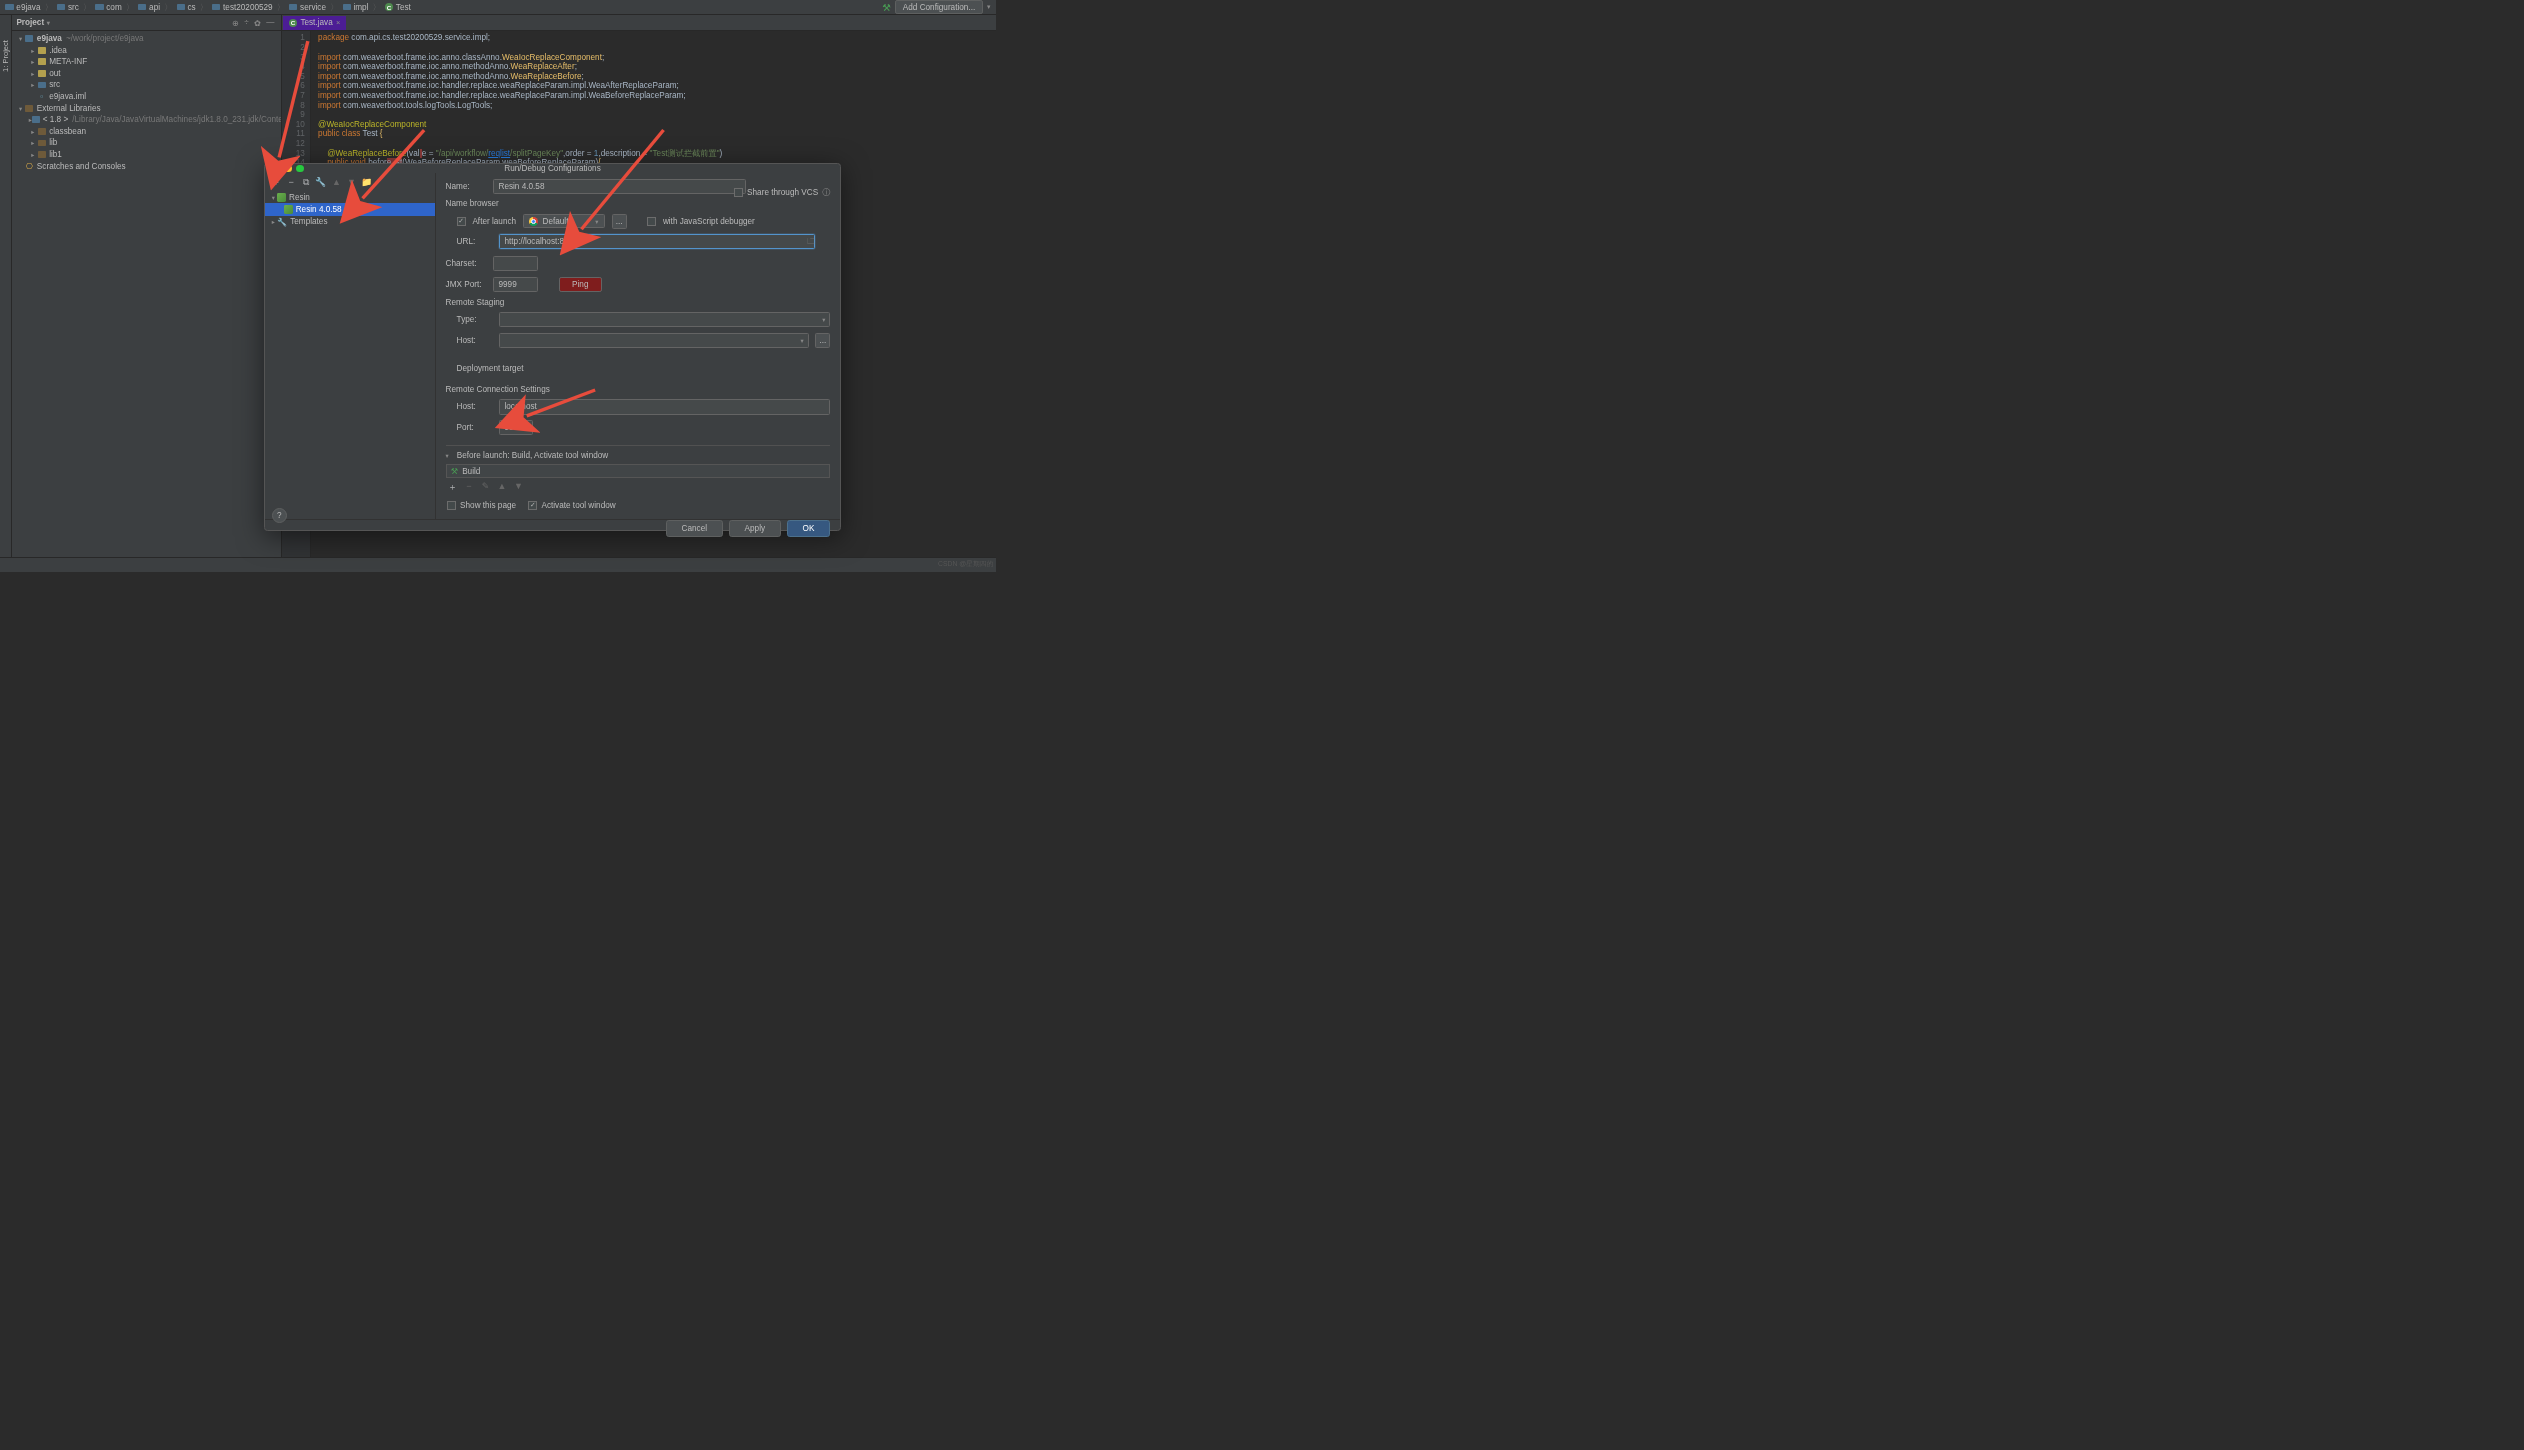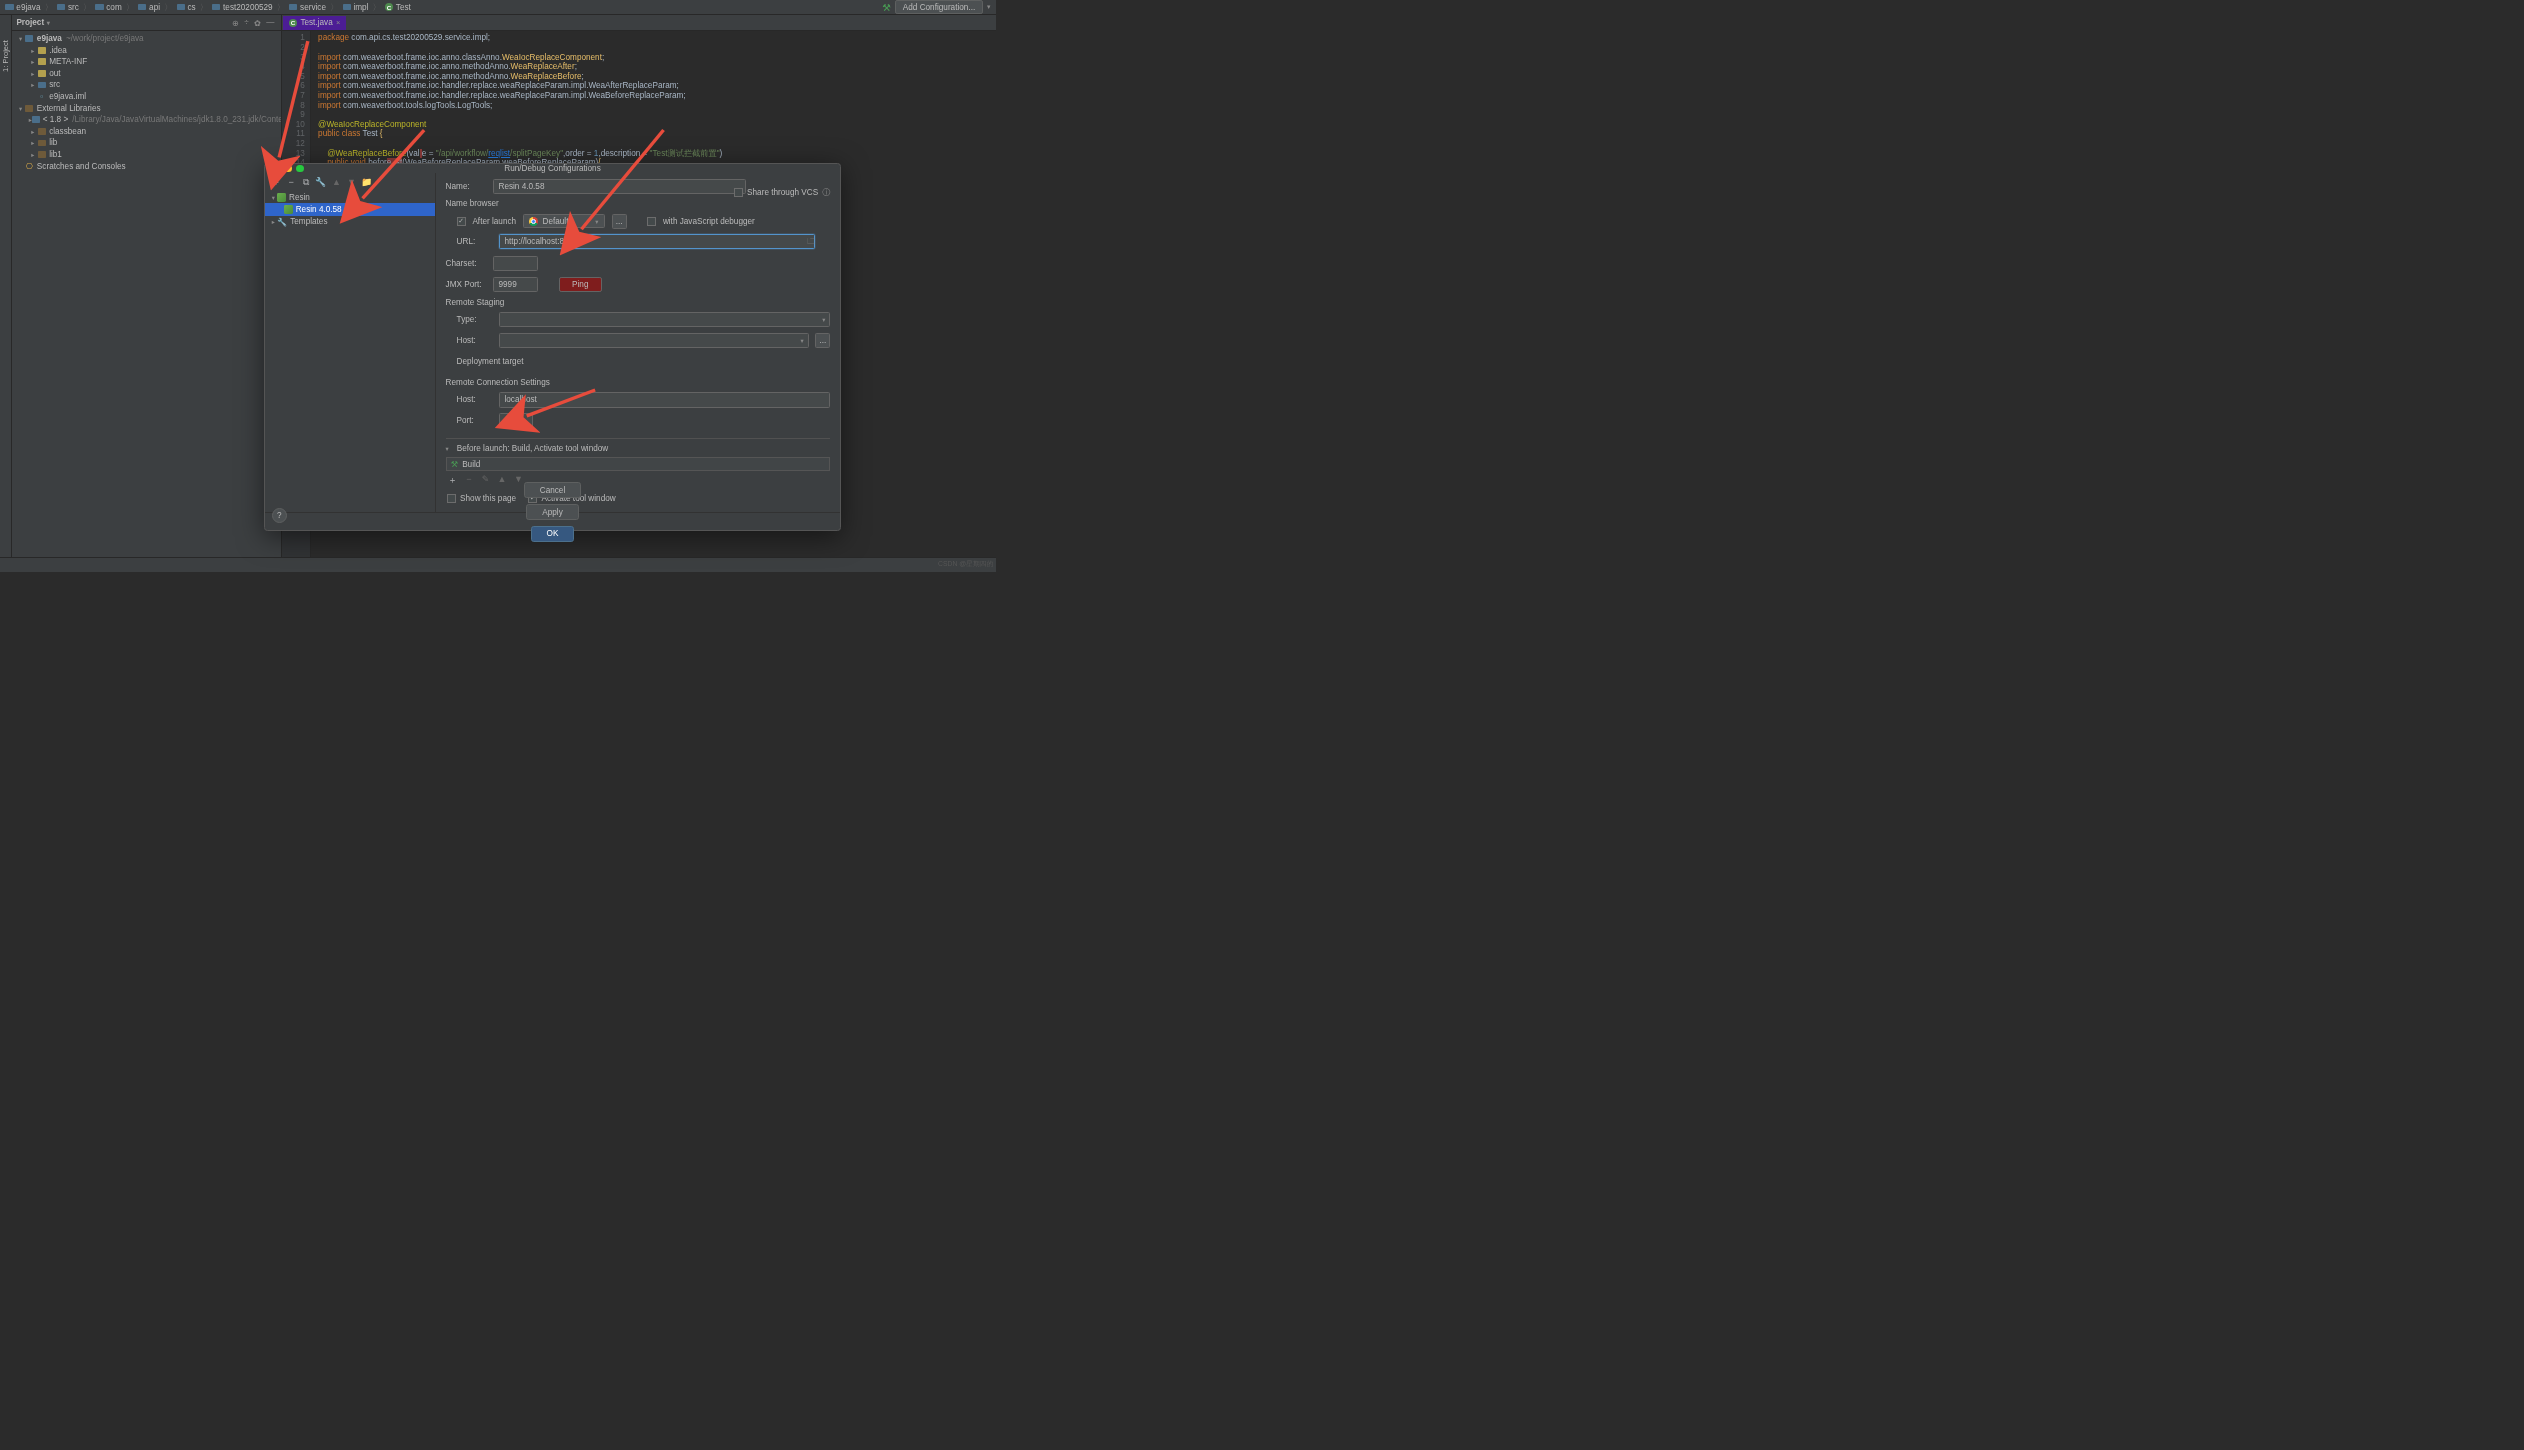--- a/index.html
+++ b/index.html
@@ -84,21 +84,21 @@
 .indent { padding-left:11px; }
 .combo { flex:1; background:#45494a; border:0.7px solid #646464; height:15px; display:flex; align-items:center; justify-content:flex-end; padding:0 4.1px; cursor:pointer; border-radius:1.4px; }
 .combo-arrow { color:#888; font-size:6.2px; }
 .share-row { position:absolute; right:9.6px; top:23px; display:flex; align-items:center; gap:4.1px; color:#bbb; }
 .before-launch { border-top:0.7px solid #515151; margin-top:9.6px; padding-top:5.5px; }
 .bl-header { display:flex; align-items:center; gap:8px; cursor:pointer; margin-bottom:4.1px; }
 .build-list { border:0.7px solid #555; height:13.7px; background:#414547; display:flex; align-items:center; padding:0 4.1px; gap:4.1px; }
 .build-ico { color:#499c54; }
 .bl-toolbar { display:flex; gap:5.5px; padding:2.7px 1.4px; }
 .bl-checks { display:flex; gap:12.3px; padding:4.1px 1.4px; }
-.dlg-footer { height:30px; display:flex; align-items:center; justify-content:flex-end; gap:5.5px; padding:0 9.6px; border-top:0.7px solid #323232;flex-direction:column; }
+.dlg-footer { height:30px; display:flex; align-items:center; justify-content:flex-end; gap:5.5px; padding:0 9.6px; border-top:0.7px solid #323232; }
 .dlg-btn { padding:2.7px 15px; background:#4c5052; border:0.7px solid #5e6060; border-radius:2.7px; color:#bbb; cursor:pointer; }
 .dlg-btn.primary { background:#365880; border-color:#4c708c; color:#fff; }
 svg.arrow { position:absolute; pointer-events:none; overflow:visible; }
 .watermark { position:absolute; right:2.7px; bottom:2.7px; color:#555; font-size:6.8px; }
 </style>
 </head>
 <body>
 
 <div class="topbar">
   <div class="breadcrumb" id="breadcrumb">
@@ -388,21 +388,21 @@
               <span class="combo-arrow">▾</span>
             </div>
         </div>
         <div class="form-row">
           <span class="form-label sm">Host:</span>
           <div class="combo" style="flex:1">
               <span class="combo-arrow">▾</span>
             </div>
           <div class="btn-sq">...</div>
         </div>
-        <div class="section-label" style="margin-top:9px">Deployment target</div>
+        <div class="section-label" style="margin-top:16px">Deployment target</div>
       </div>
 
       <div class="section-label" style="margin-top:12.3px">Remote Connection Settings</div>
       <div class="indent">
         <div class="form-row">
           <span class="form-label sm">Host:</span>
           <input class="input med" value="localhost" style="">
         </div>
         <div class="form-row">
           <span class="form-label sm">Port:</span>

